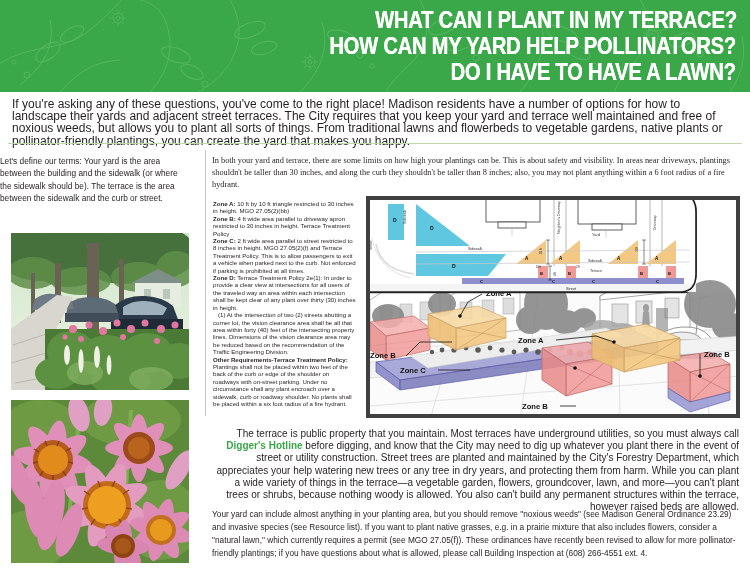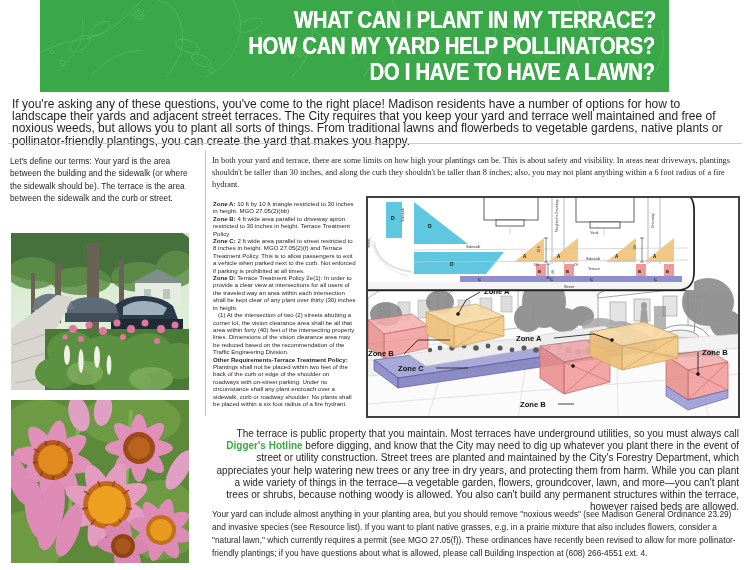--- a/index.html
+++ b/index.html
@@ -7,24 +7,23 @@
     width: 750px; height: 570px;
     font-family: "Liberation Sans", sans-serif;
     background: #ffffff;
     overflow: hidden;
     position: relative;
   }
   .page { position: relative; width: 750px; height: 570px; background:#fff; }
 
   
   .banner {
-    position: absolute; left: 0; top: 0; width: 629px; height: 92px;
+    position: absolute; left: 0; top: 0; width: 750px; height: 92px;
     background: #3aa849;
     overflow: hidden;
-    margin-left: 40px;
   }
   .banner-floral { position:absolute; inset:0; opacity:.5; }
   .banner-titles {
     position: relative; z-index: 2;
     padding: 7px 14px 0 12px;
     display:flex; flex-direction:column; align-items:flex-end;
   }
   .btitle {
     color:#fff; font-weight:bold; font-size:23.5px; line-height:26px;
     letter-spacing:-0.3px; white-space:nowrap;
@@ -44,21 +43,21 @@
     position:absolute; left:8px; top:143px; width:734px; height:1px;
     background:#bcd9ad;
   }
   .vrule {
     position:absolute; left:205px; top:150px; width:1px; height:266px;
     background:#c8c8c8;
   }
 
   
   .defs {
-    position:absolute; left:10px; top:155px; width:180px;
+    position:absolute; left:0; top:155px; width:180px;
     font-size:8.3px; line-height:12.4px; color:#231f20;
   }
   .photo {
     position:absolute; border:0; overflow:hidden;
   }
   .photo1 { left:11px; top:233px; width:178px; height:157px; }
   .photo2 { left:11px; top:400px; width:178px; height:163px; }
 
   
   .para-top {
@@ -68,21 +67,21 @@
   .zones {
     position:absolute; left:213px; top:200px; width:143px;
     font-size:6.1px; line-height:7.4px; color:#231f20;
   }
   .zones b { font-weight:bold; }
   .zones p { margin:0; }
   .zones .indent { text-indent:5px; }
 
   .diagram {
     position:absolute; left:366px; top:196px; width:374px; height:222px;
-    border:2px solid #404040; background:#a3a3a3; overflow:hidden;
+    border:4px solid #404040; background:#a3a3a3; overflow:hidden;
   }
 
   .para-mid {
     position:absolute; left:212px; top:428px; width:527px;
     font-size:10px; line-height:12.2px; color:#231f20;text-align:right;
   }
   .para-bot {
     position:absolute; left:212px; top:508px; width:527px;
     font-size:8.3px; line-height:13px; color:#231f20;
   }

